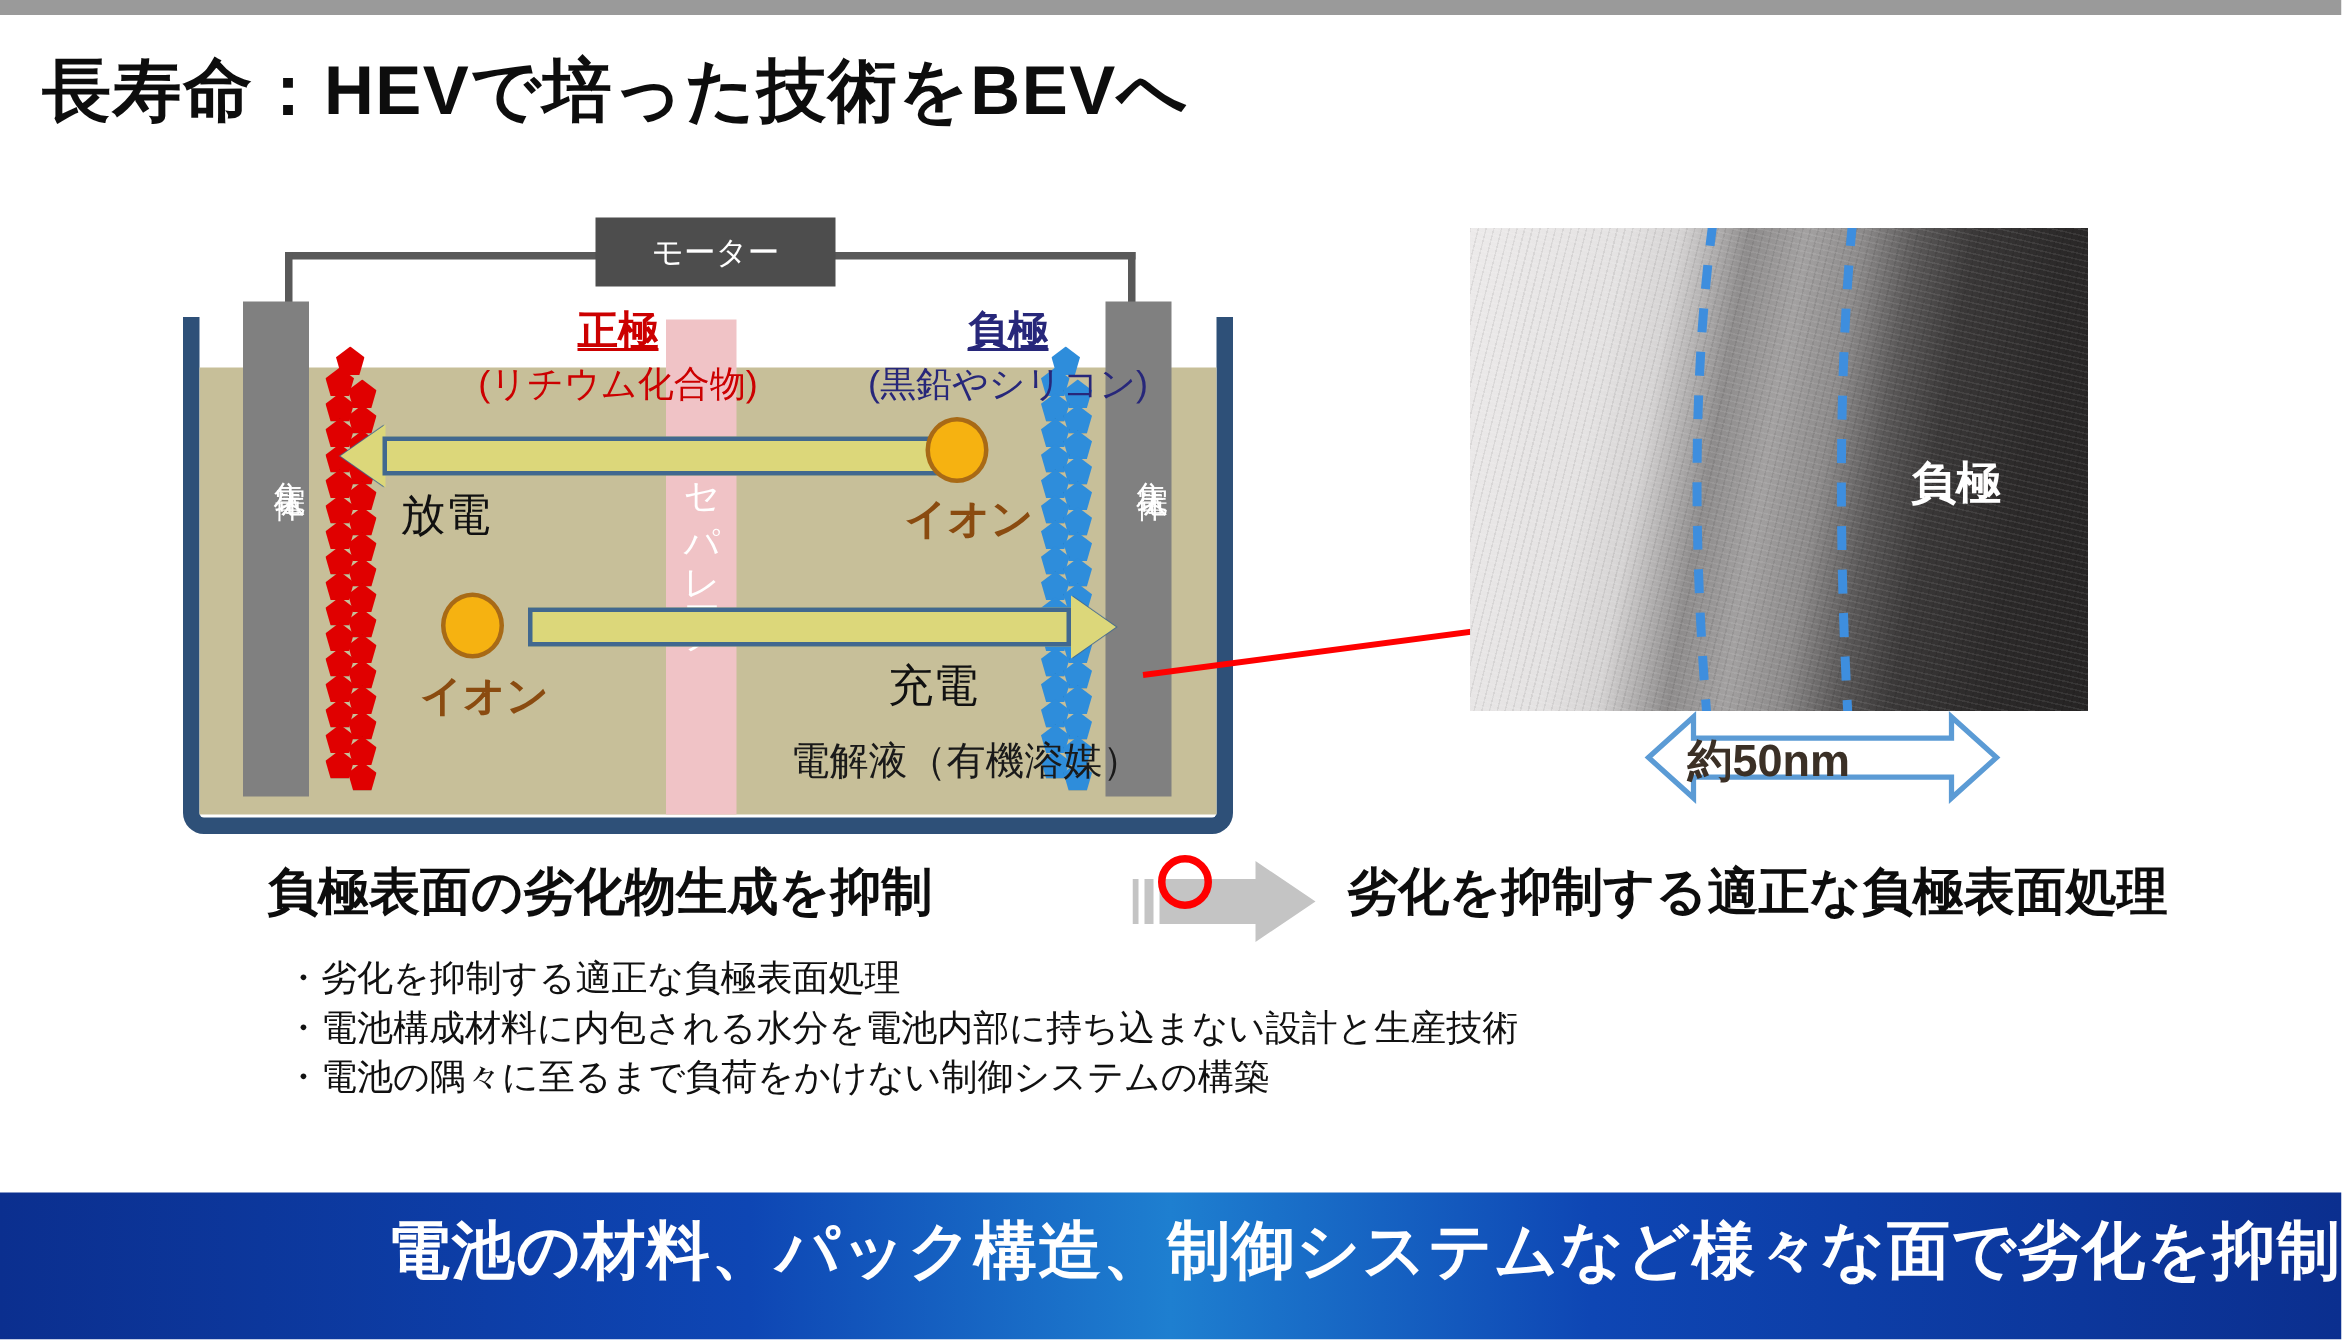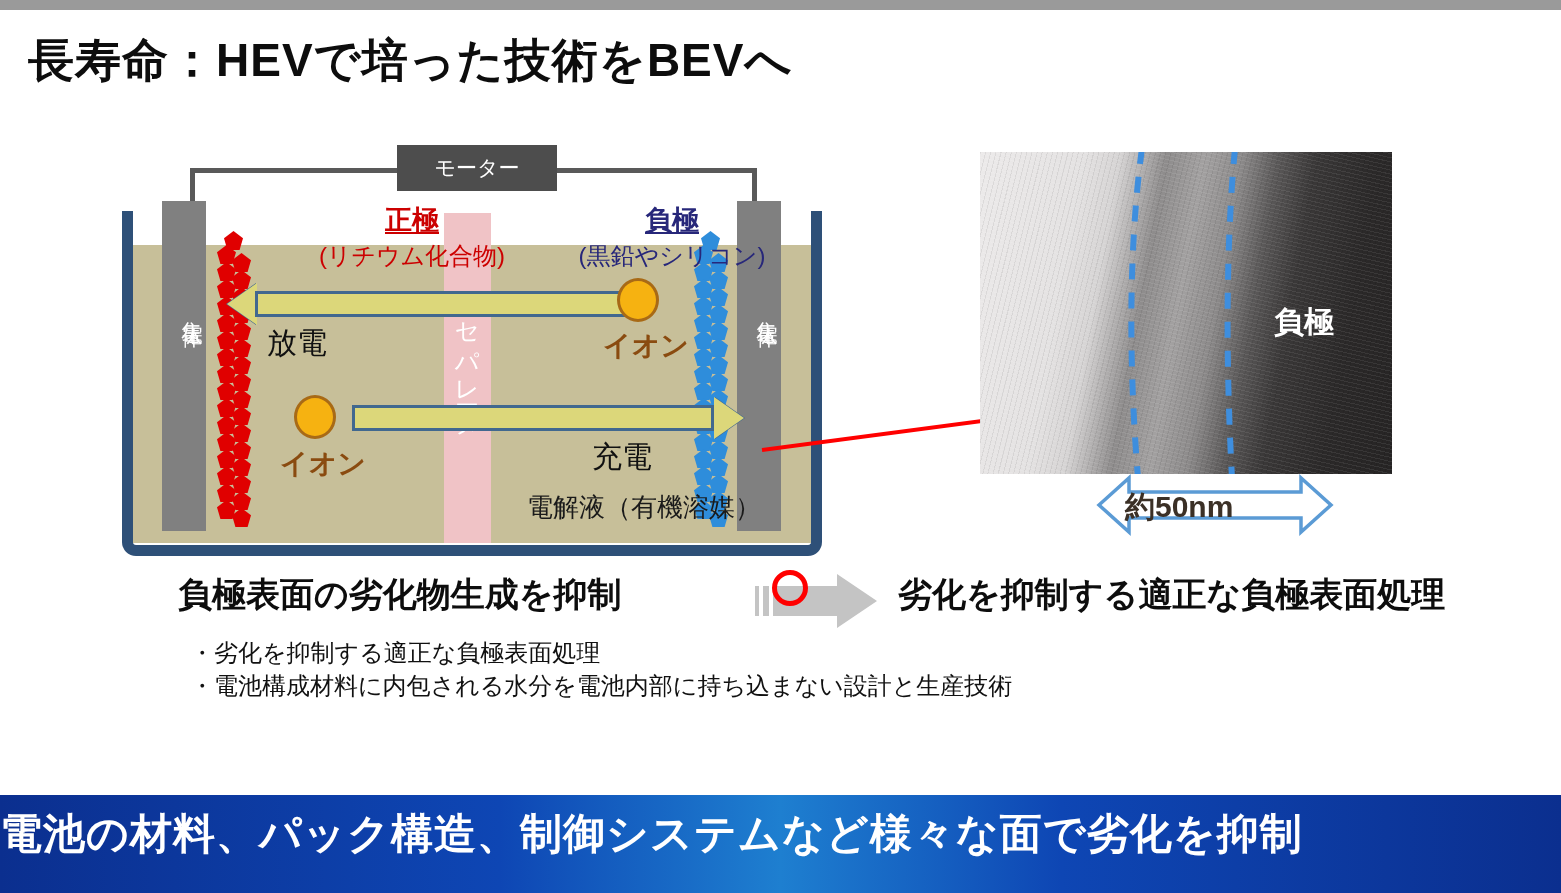--- a/index.html
+++ b/index.html
@@ -177,21 +177,21 @@
   }
   .bullets{position:absolute;left:190px;top:636px;}
   .bullet{font-size:24px;color:#111;line-height:33px;white-space:nowrap;}
 
   
   .banner{
     position:absolute;left:0;top:795px;width:1561px;height:98px;
     background:linear-gradient(90deg,#0b2f8f 0%,#0e46b4 32%,#1e7fd0 50%,#0e46b4 68%,#0b2f8f 100%);
   }
   .banner-text{
-    position:absolute;left:0;top:806px;width:1561px;text-align:left;
+    position:absolute;left:0;top:806px;width:1561px;text-align:right;
     color:#ffffff;font-size:42px;font-weight:bold;letter-spacing:1px;
   }
 </style>
 </head>
 <body>
 
 <div id="slide">
 
   <div class="topbar"></div>
 
@@ -341,18 +341,19 @@
     <polygon points="18,14 82,14 82,2 122,29 82,56 82,44 18,44" fill="#c4c4c4"></polygon>
     <rect x="0" y="14" width="4" height="30" fill="#c4c4c4"></rect>
     <rect x="8" y="14" width="6" height="30" fill="#c4c4c4"></rect>
   </svg>
 
   <div class="sub-right">劣化を抑制する適正な負極表面処理</div>
 
   <div class="bullets">
     <div class="bullet">・劣化を抑制する適正な負極表面処理</div>
     <div class="bullet">・電池構成材料に内包される水分を電池内部に持ち込まない設計と生産技術</div>
+    <div class="bullet">・電池の隅々に至るまで負荷をかけない制御システムの構築</div>
   </div>
 
   <div class="banner"></div>
   <div class="banner-text">電池の材料、パック構造、制御システムなど様々な面で劣化を抑制</div>
 
 </div>
 
 </body></html>

